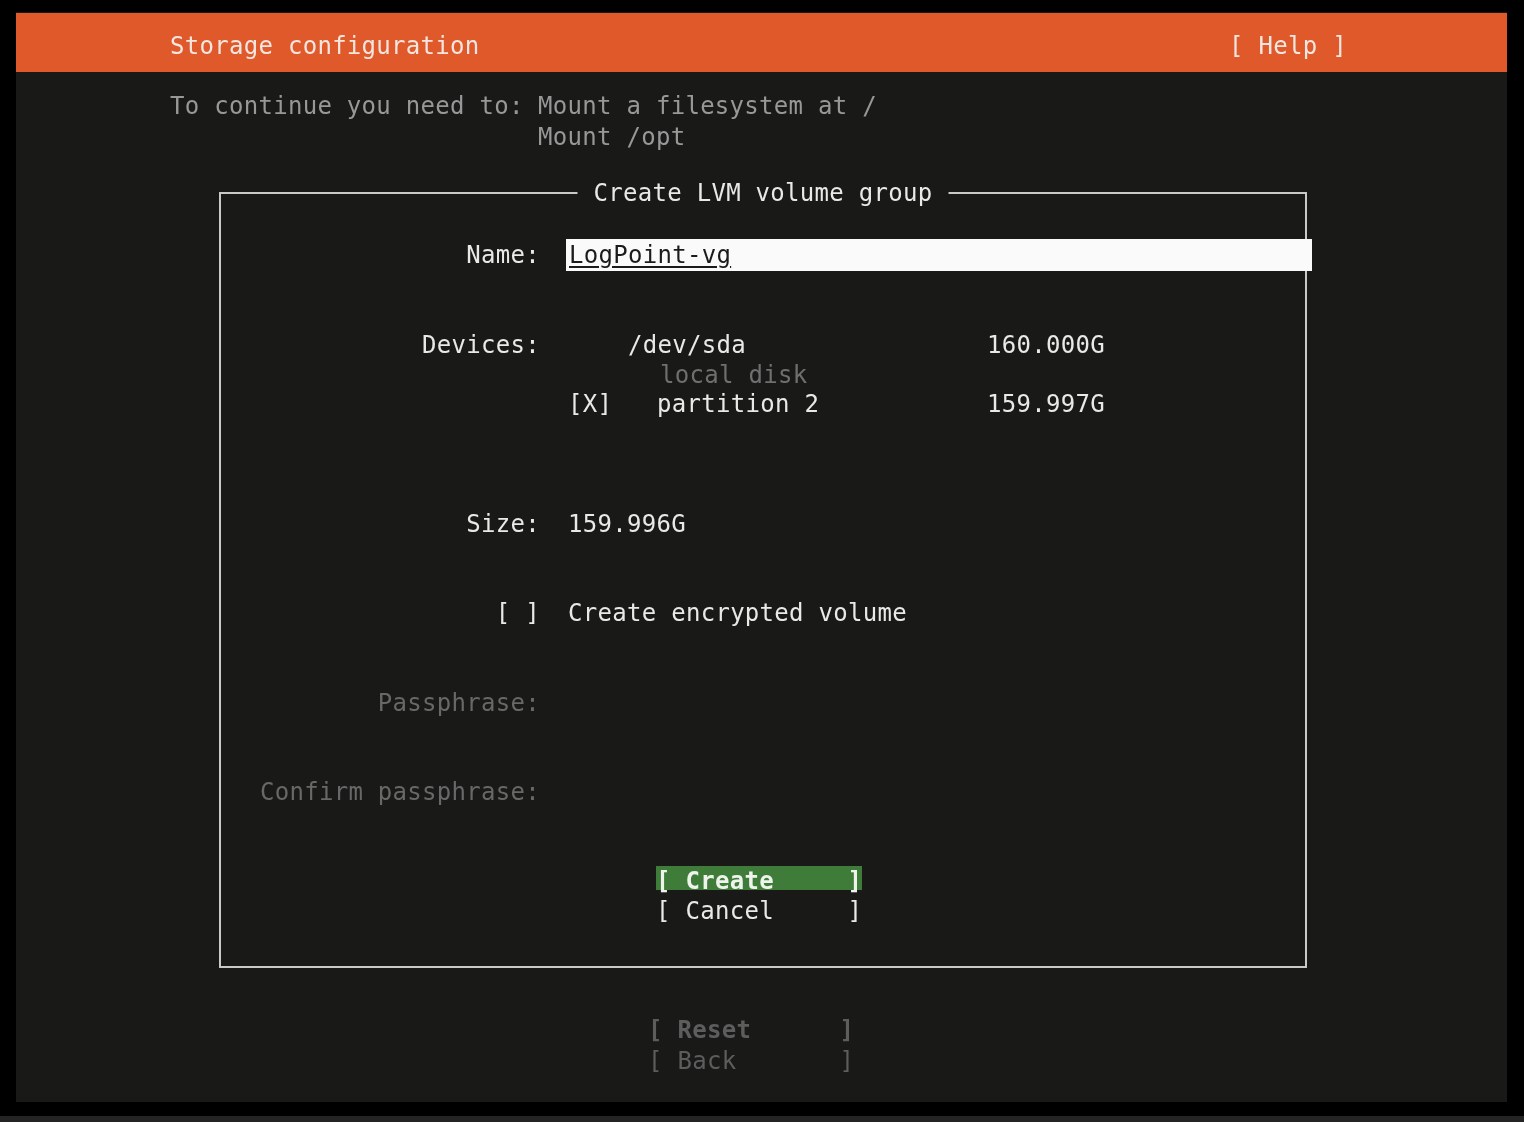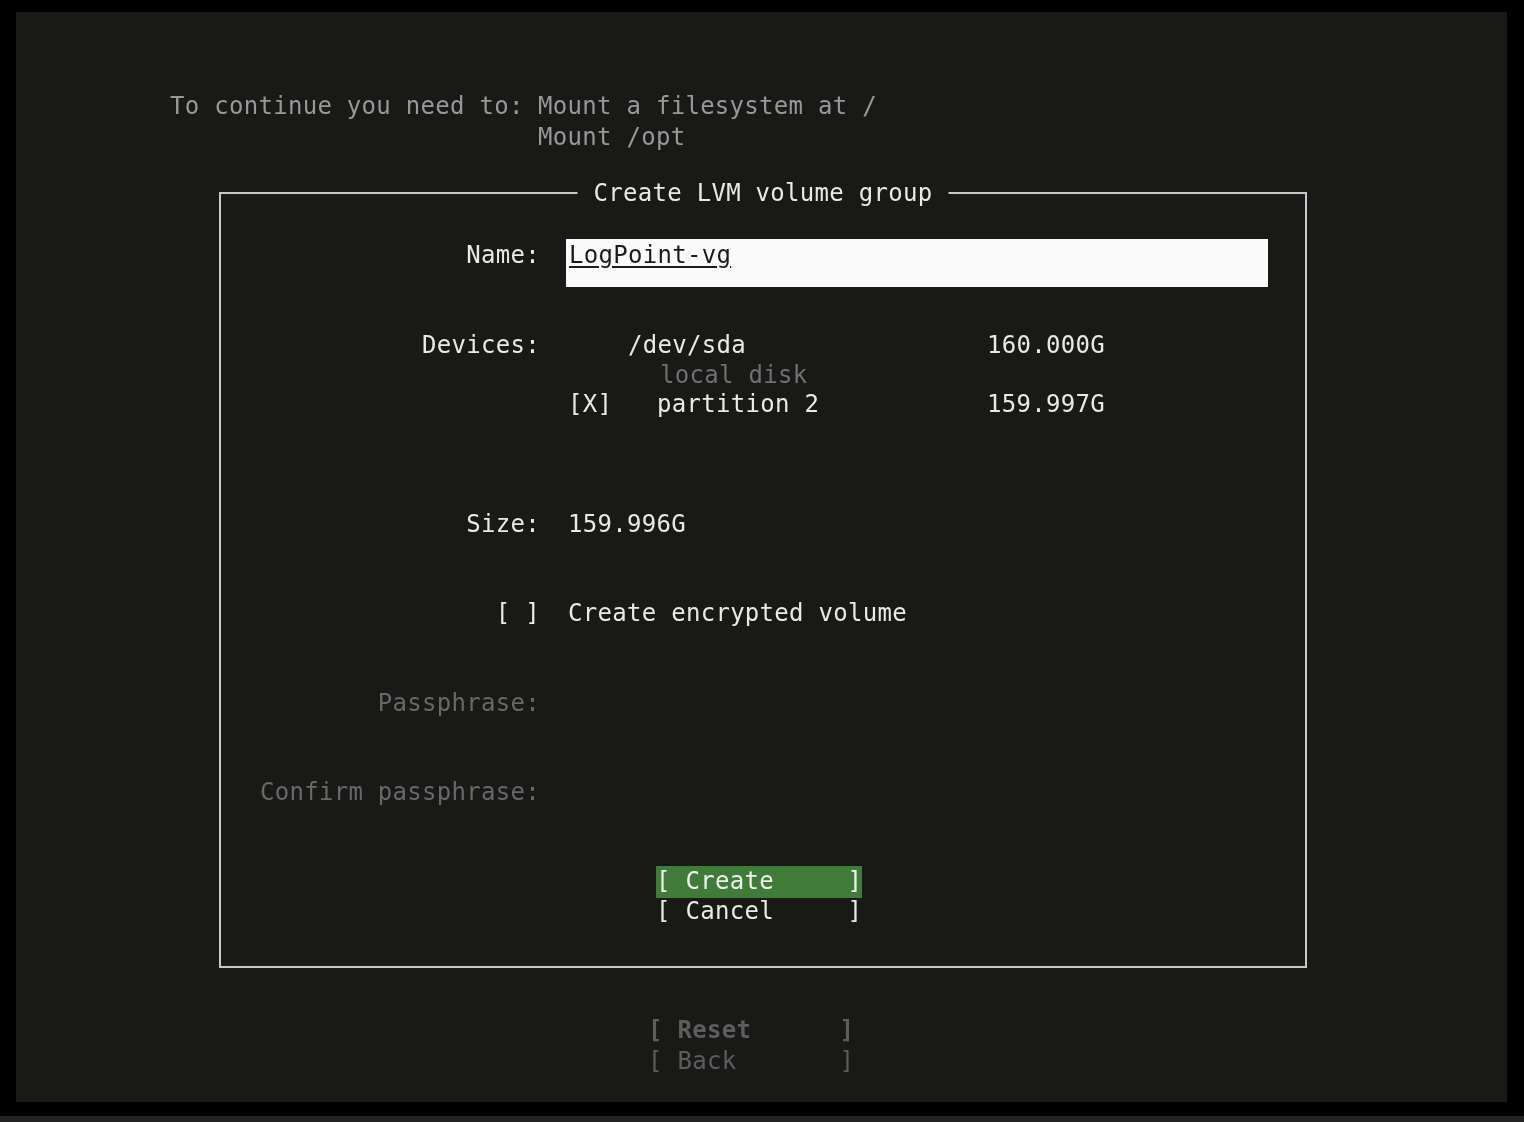--- a/index.html
+++ b/index.html
@@ -37,44 +37,48 @@
     border:2px solid var(--border_light);
   }
   .dialog-title{
     position:absolute;left:50%;top:-16px;transform:translateX(-50%);
     background:var(--screen_bg);padding:0 16px;white-space:pre;
     color:var(--text_primary);
   }
   .label-col{right:984px;text-align:right;}
   .gray-label{color:var(--text_disabled);}
   .name-input{
-    left:566px;top:239px;width:702px;height:48px;background:var(--input_bg);
-    line-height:32px;cursor:text;
+    left:566px;top:239px;width:702px;height:32px;background:var(--input_bg);
+    line-height:32px;cursor:text;padding-left:44px;
   }
   .name-input .val{
     position:absolute;left:3px;top:0;color:var(--input_text);
     text-decoration:underline;text-underline-offset:3px;white-space:pre;
   }
   .dim{color:var(--text_secondary);}
   .btn-green{
-    left:656px;top:866px;height:32px;background:var(--button_green);
-    color:var(--button_green_text);cursor:pointer;
+    left:656px;top:866px;height:24px;background:var(--button_green);
+    color:var(--button_green_text);cursor:pointer;font-weight:bold;
   }
   .btn-plain{left:656px;top:896px;height:30px;cursor:pointer;}
   .btn-faint{color:var(--text_faint);cursor:pointer;}
   .strip{background:var(--frame_black);}
   .clickable{cursor:pointer;}
 </style>
 </head>
 <body>
 
 <div class="stage">
 
   <div class="abs screen"></div>
 
+  <div class="abs titlebar">
+    <div class="abs titlebar-text" style="left:154px;top:18px;">Storage configuration</div>
+    <div class="abs help-btn" style="left:1213px;top:18px;">[ Help ]</div>
+  </div>
 
   <div class="abs notice" style="left:170px;top:91px;">To continue you need to:</div>
   <div class="abs notice" style="left:538px;top:91px;">Mount a filesystem at /</div>
   <div class="abs notice" style="left:538px;top:122px;">Mount /opt</div>
 
   <div class="abs dialog">
     <div class="dialog-title">Create LVM volume group</div>
   </div>
 
   <div class="abs label-col" style="top:240px;">Name:</div>

